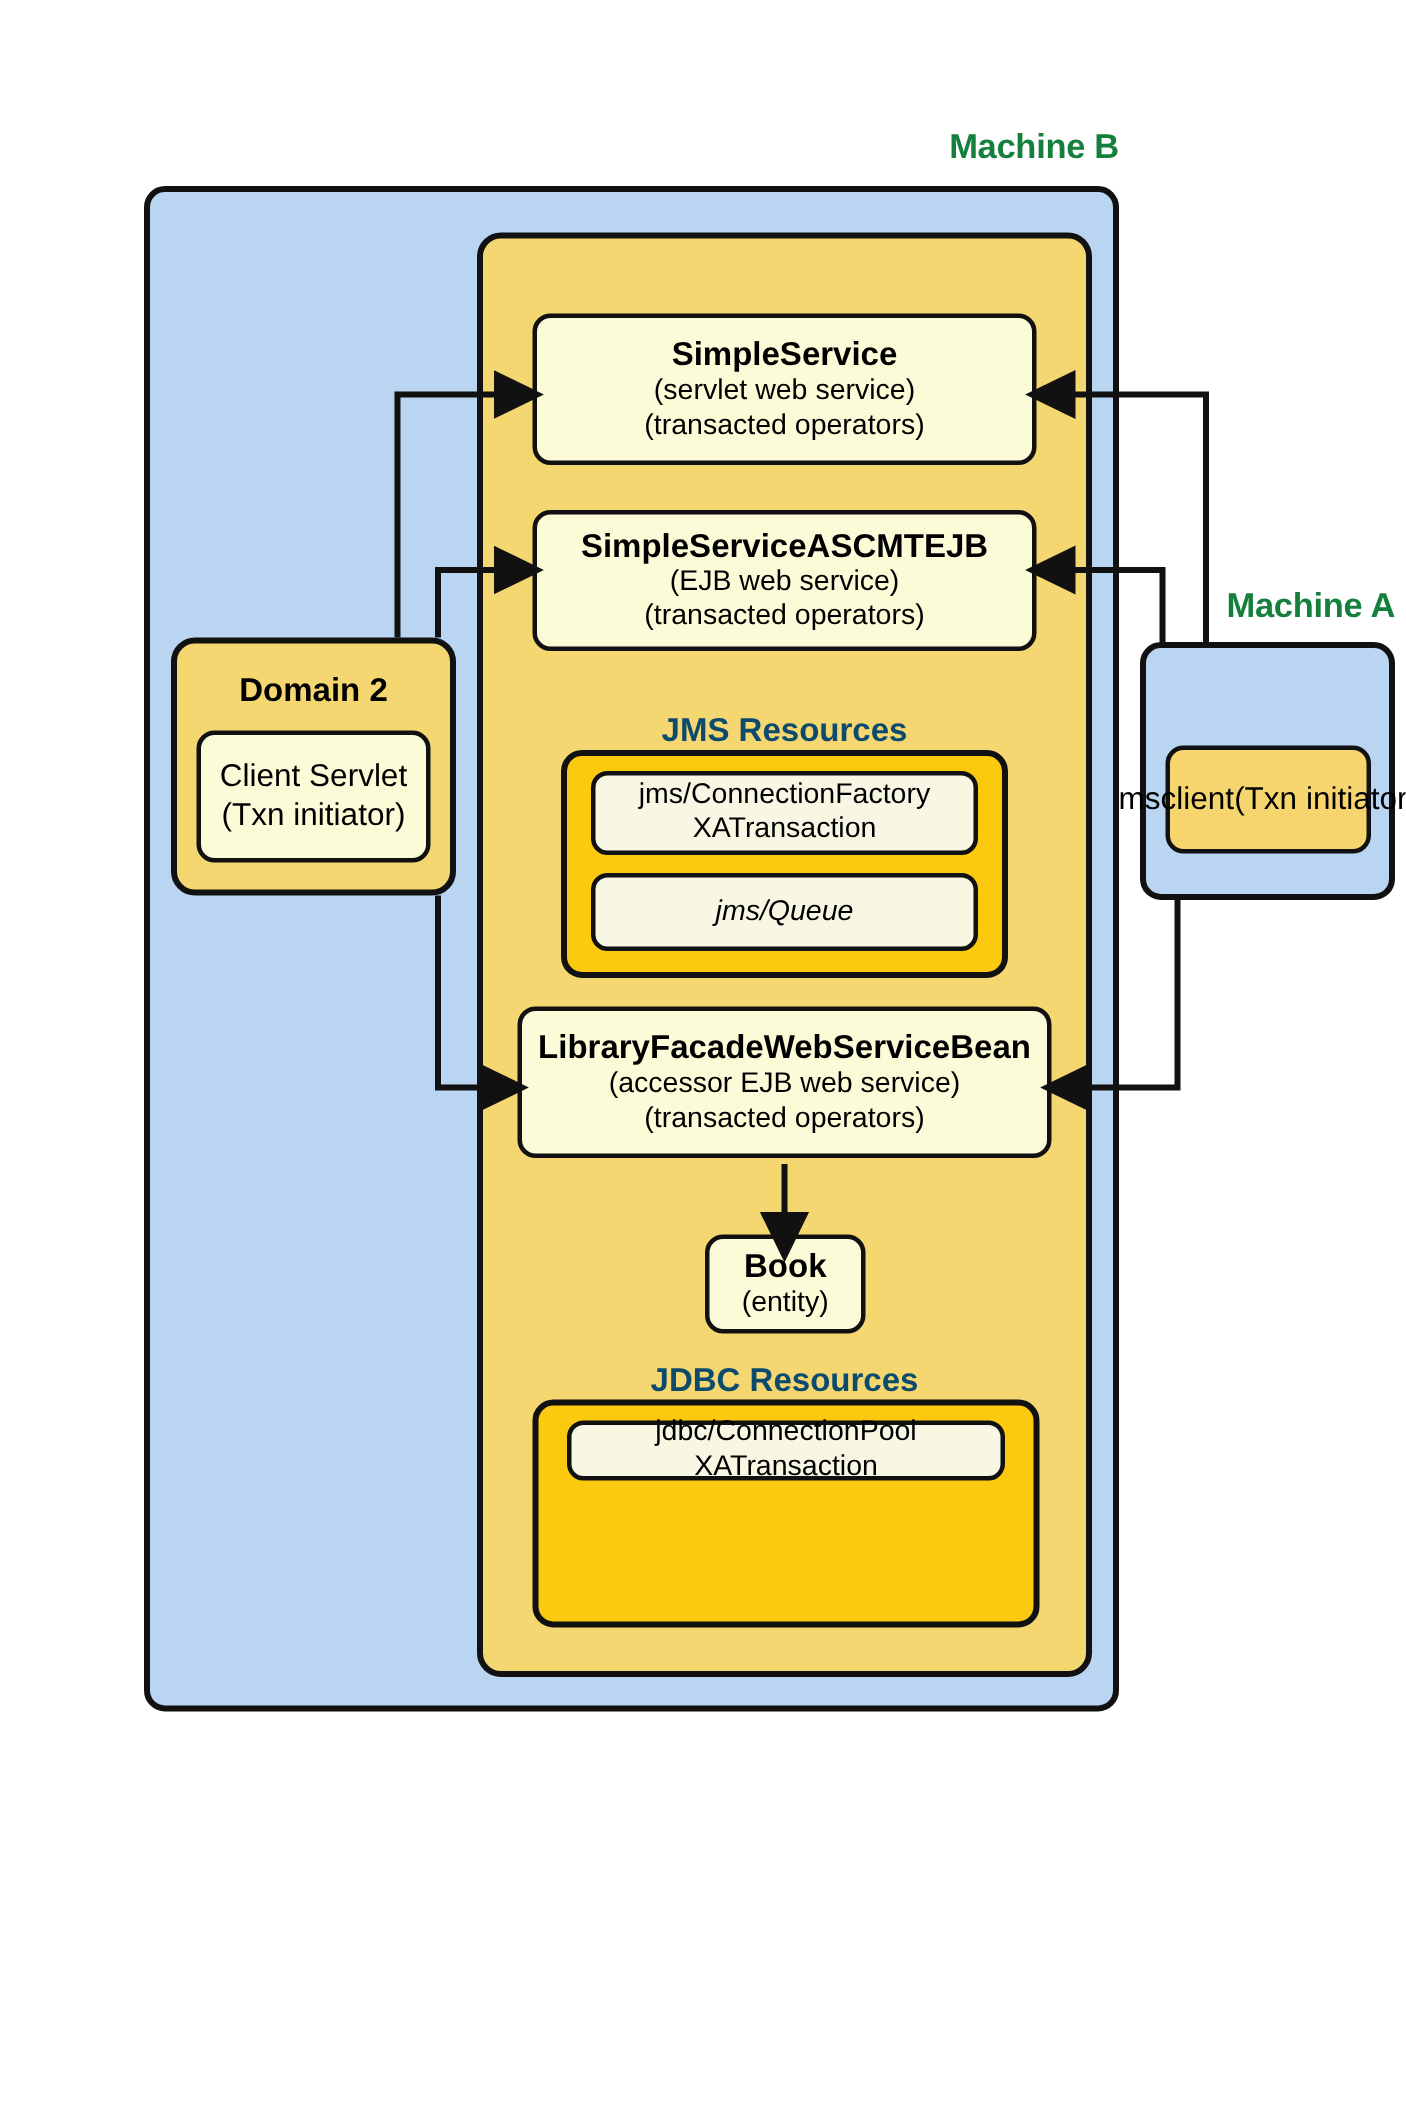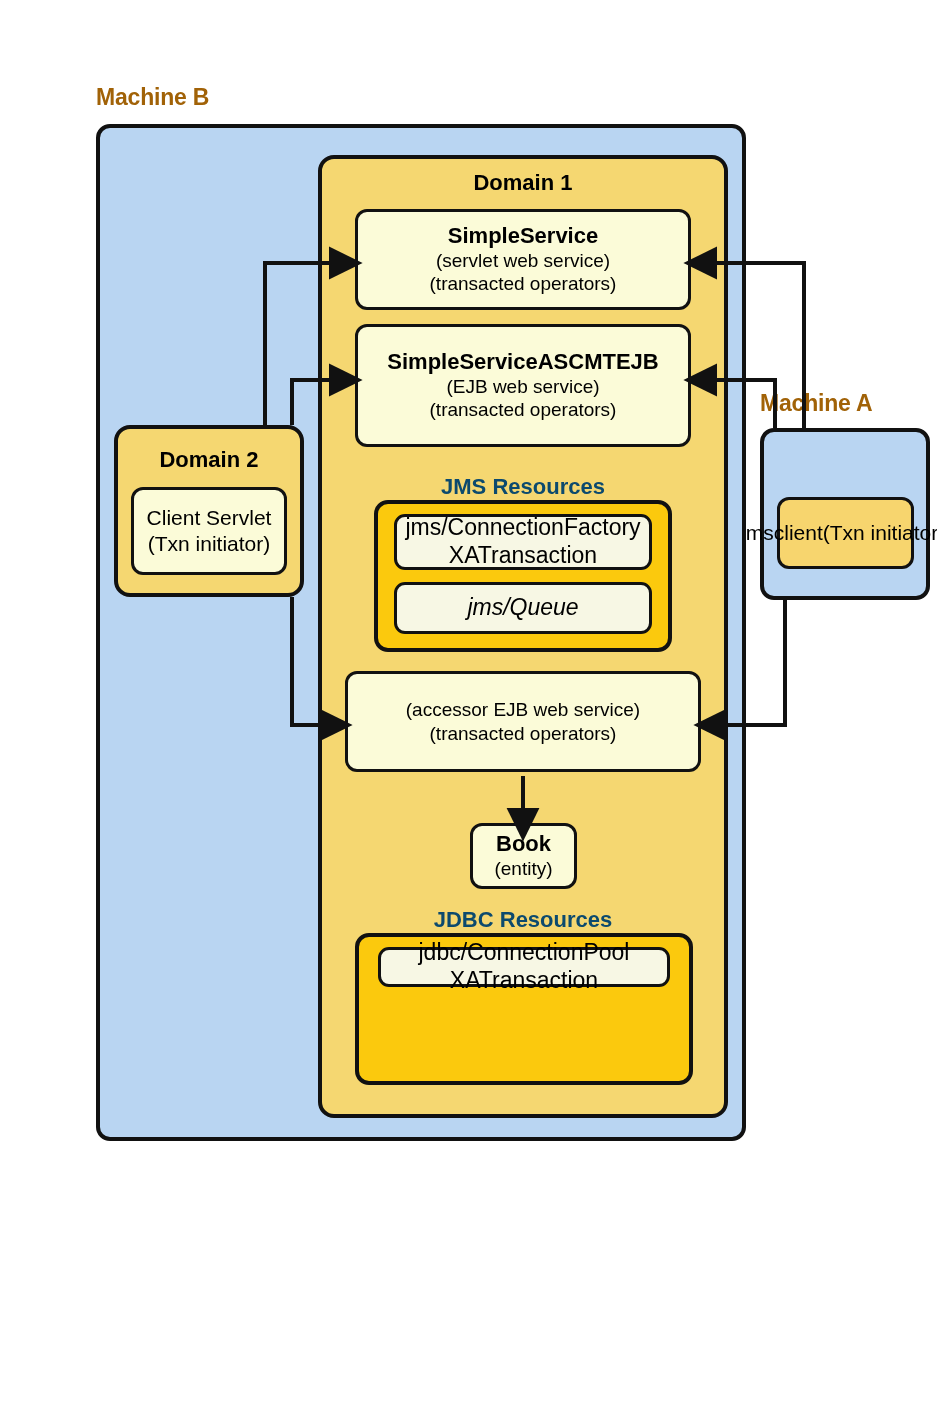--- a/index.html
+++ b/index.html
@@ -24,22 +24,22 @@
 
   
   .machine-box {
     background: #b9d5f2;
     border: 4px solid #111111;
     border-radius: 14px;
   }
   .machine-label {
     font-weight: bold;
     font-size: 23px;
-    color: #a16207;
-    text-align: left;
+    color: #15803d;
+    text-align: right;
     white-space: nowrap;
     letter-spacing: -0.2px;
   }
 
   
   .domain-box {
     background: #f5d771;
     border: 4px solid #111111;
     border-radius: 16px;
   }
@@ -116,21 +116,21 @@
     background: #f7f7e4;
     border: 3px solid #111111;
     border-radius: 11px;
     display: flex;
     flex-direction: column;
     align-items: center;
     justify-content: center;
     text-align: center;
   }
   .res-item .line {
-    font-size: 23px;
+    font-size: 19px;
     color: #000000;
     line-height: 1.2;
     white-space: nowrap;
   }
 
   
   #connectors {
     position: absolute;
     left: 0; top: 0;
     width: 937px;
@@ -142,48 +142,48 @@
 <body>
 
 <div id="stage">
 
   <div class="abs machine-label" style="left:96px; top:84px; width:650px;">Machine B</div>
 
   <div class="abs machine-box" style="left:96px; top:124px; width:650px; height:1017px;"></div>
 
   <div class="abs domain-box" style="left:318px; top:155px; width:410px; height:963px;"></div>
 
-  <div class="abs domain-title" style="left:318px; top:170px; width:410px;">Domain 1</div>
 
   <div class="abs comp-box" style="left:355px; top:209px; width:336px; height:101px;">
     <div class="comp-title">SimpleService</div>
     <div class="comp-sub">(servlet web service)</div>
     <div class="comp-sub">(transacted operators)</div>
   </div>
 
-  <div class="abs comp-box" style="left:355px; top:324px; width:336px; height:123px;">
+  <div class="abs comp-box" style="left:355px; top:340px; width:336px; height:94px;">
     <div class="comp-title">SimpleServiceASCMTEJB</div>
     <div class="comp-sub">(EJB web service)</div>
     <div class="comp-sub">(transacted operators)</div>
   </div>
 
   <div class="abs res-title" style="left:370px; top:474px; width:306px;">JMS Resources</div>
 
   <div class="abs res-group" style="left:374px; top:500px; width:298px; height:152px;"></div>
 
   <div class="abs res-item" style="left:394px; top:514px; width:258px; height:56px;">
     <div class="line">jms/ConnectionFactory</div>
     <div class="line">XATransaction</div>
   </div>
 
   <div class="abs res-item" style="left:394px; top:582px; width:258px; height:52px;font-style:italic;">
     <div class="line">jms/Queue</div>
   </div>
 
   <div class="abs comp-box" style="left:345px; top:671px; width:356px; height:101px;">
+    <div class="comp-title">LibraryFacadeWebServiceBean</div>
     <div class="comp-sub">(accessor EJB web service)</div>
     <div class="comp-sub">(transacted operators)</div>
   </div>
 
   <div class="abs res-title" style="left:370px; top:907px; width:306px;">JDBC Resources</div>
 
   <div class="abs comp-box" style="left:470px; top:823px; width:107px; height:66px;">
     <div class="comp-title">Book</div>
     <div class="comp-sub">(entity)</div>
   </div>

